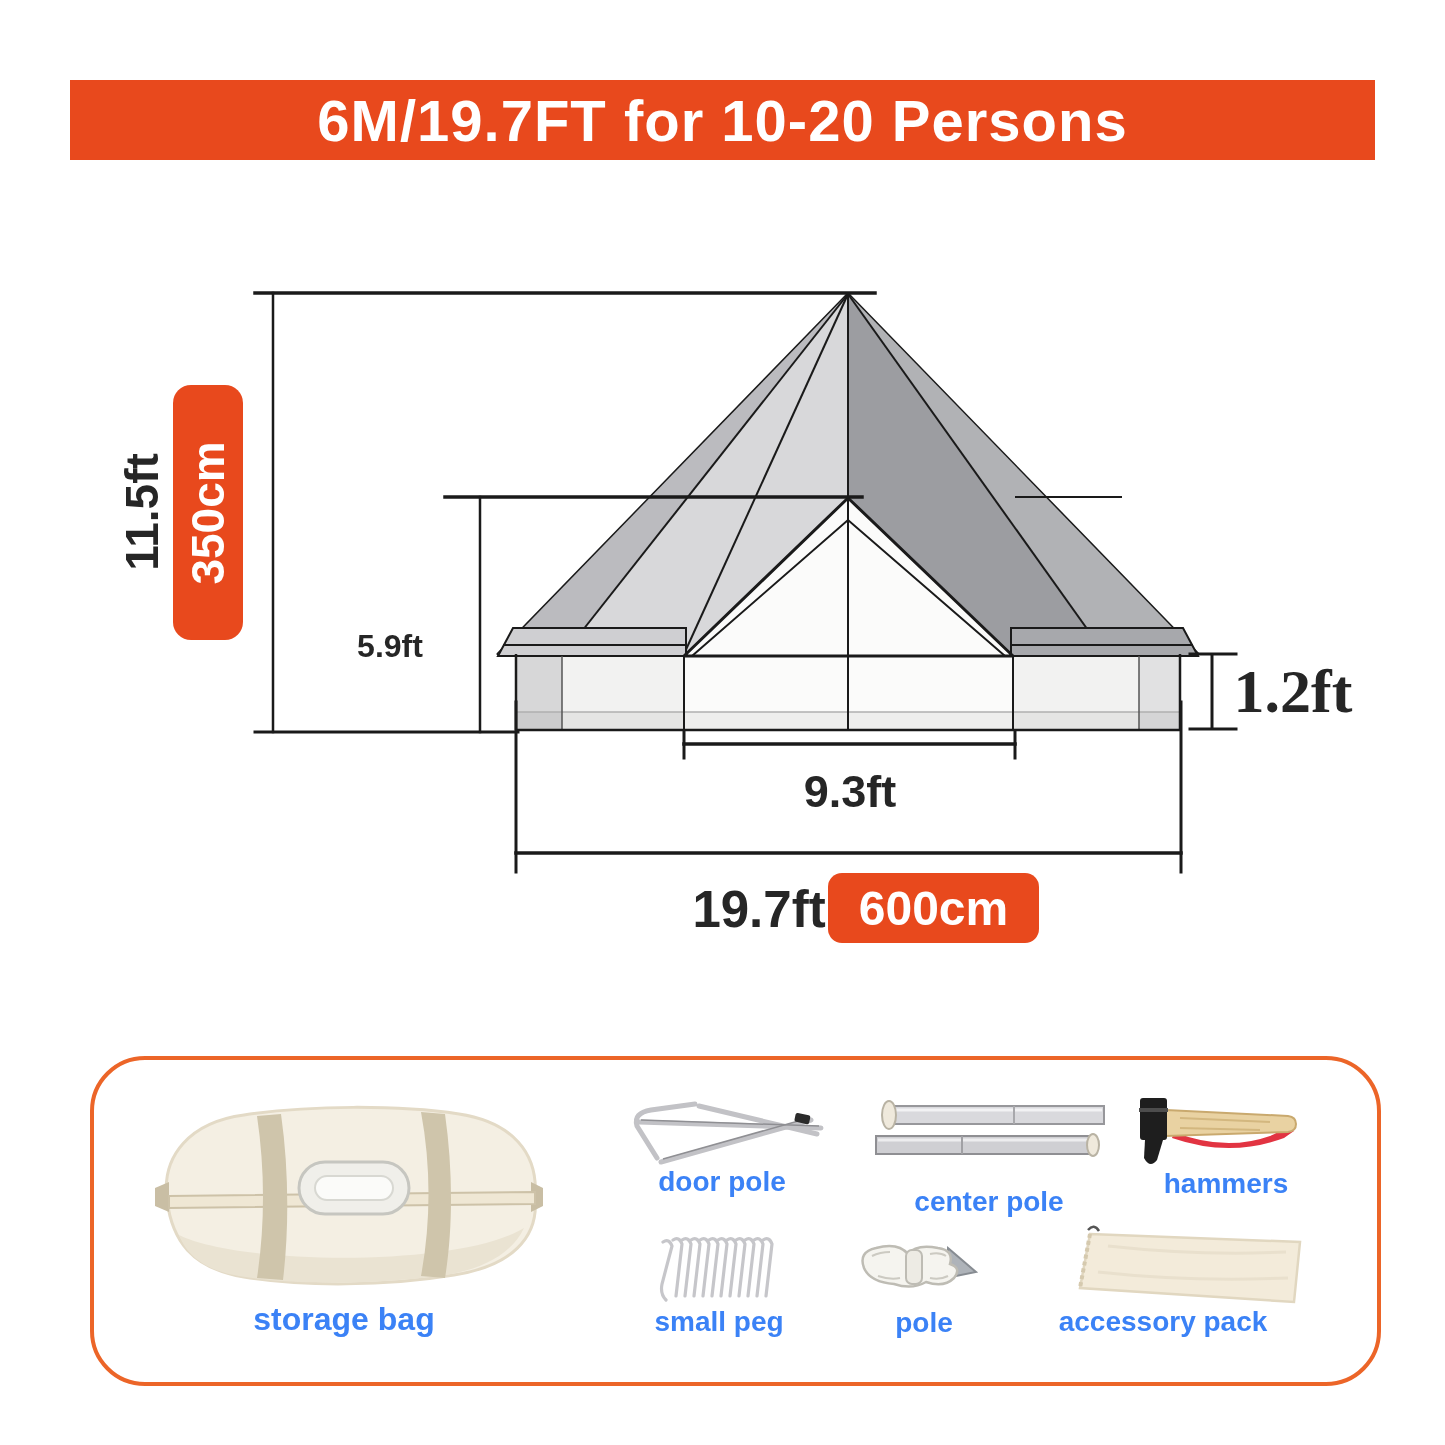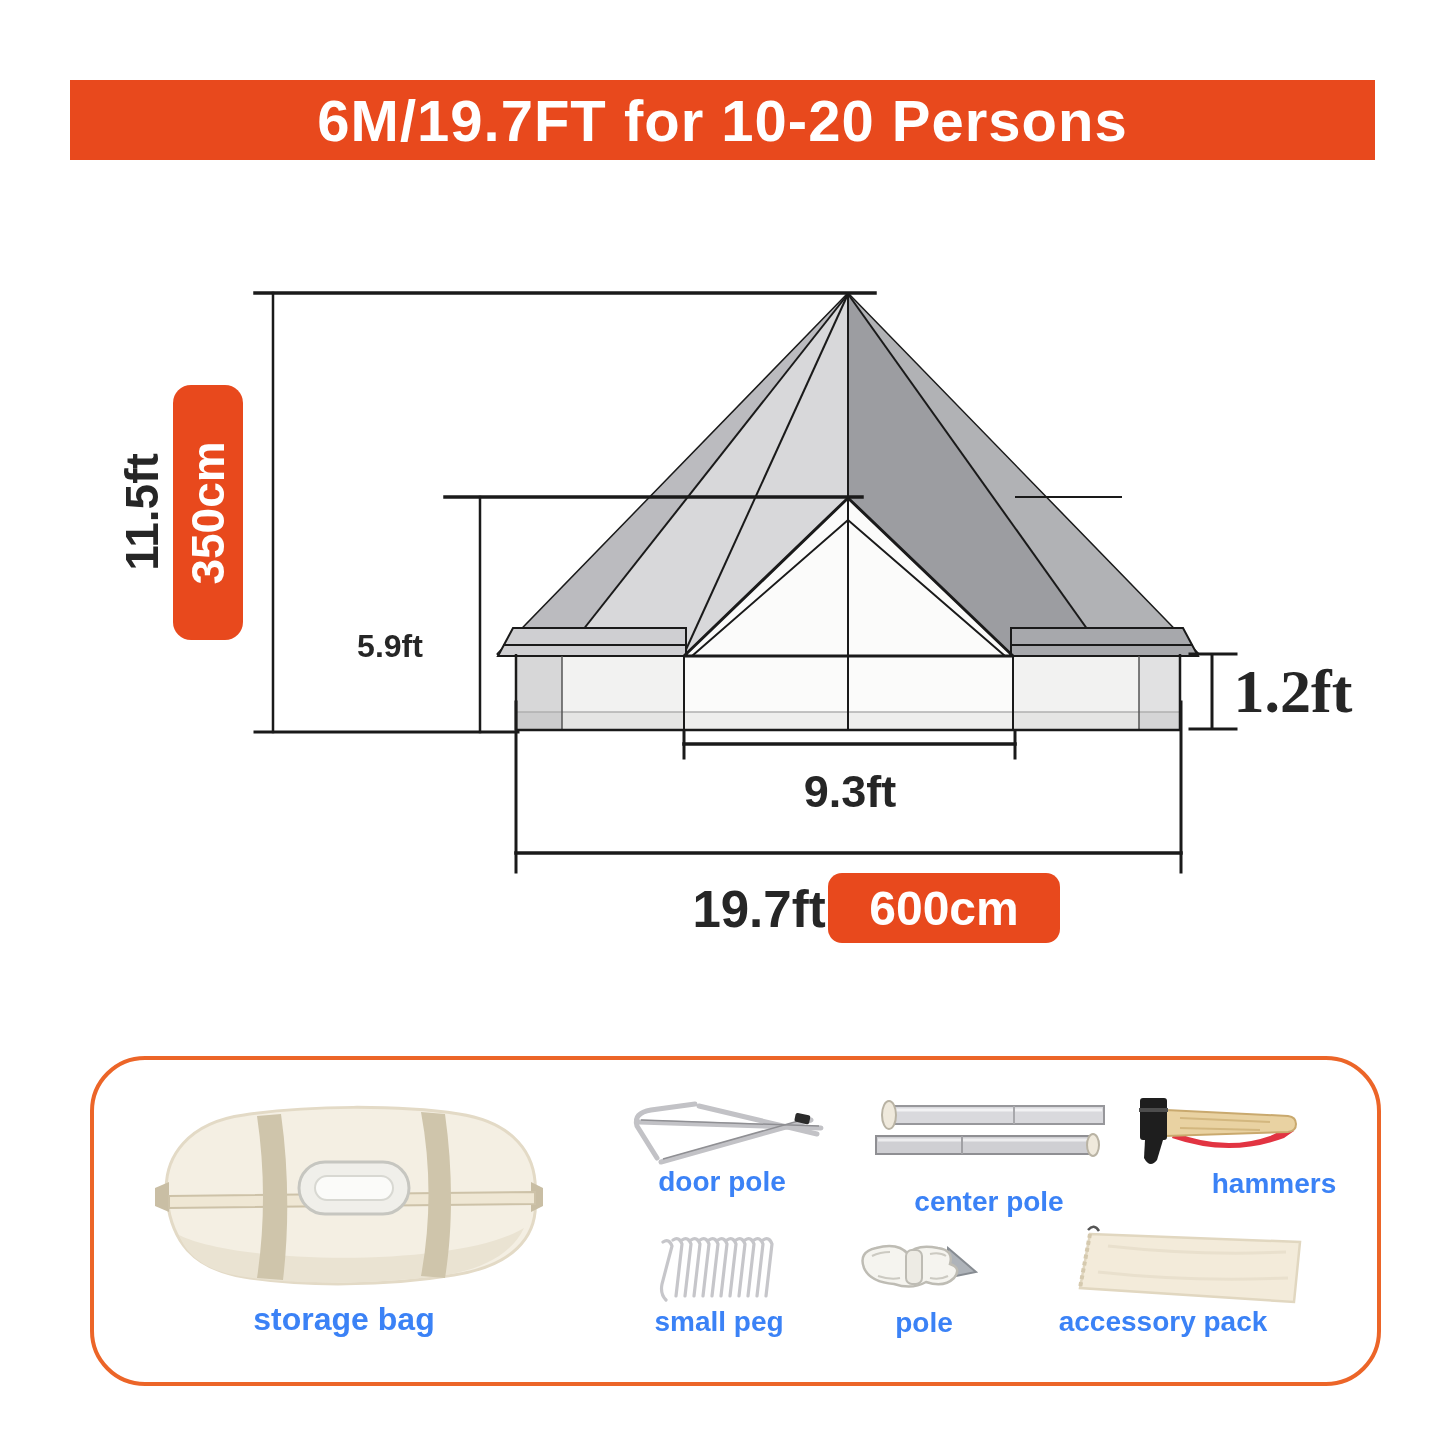--- a/index.html
+++ b/index.html
@@ -8,21 +8,21 @@
   .abs{position:absolute;}
   #banner{left:70px;top:80px;width:1305px;height:80px;background:#E8491D;
           display:flex;align-items:center;justify-content:center;}
   #banner .txt{color:#ffffff;font-size:58px;font-weight:700;letter-spacing:1px;}
   svg.diagram{left:0;top:0;width:1445px;height:1445px;pointer-events:none;}
   .dimlabel{color:#262626;font-weight:700;transform:translate(-50%,-50%);white-space:nowrap;}
   .rot{transform:translate(-50%,-50%) rotate(-90deg);}
   .badge-v{left:173px;top:385px;width:70px;height:255px;background:#E8491D;border-radius:18px;
            display:flex;align-items:center;justify-content:center;}
   .badge-v .txt{color:#fff;font-size:46px;font-weight:700;transform:rotate(-90deg);white-space:nowrap;}
-  .badge-h{left:828px;top:873px;width:232px;height:70px;background:#E8491D;border-radius:14px;
+  .badge-h{left:828px;top:873px;width:211px;height:70px;background:#E8491D;border-radius:14px;
            display:flex;align-items:center;justify-content:center;}
   .badge-h .txt{color:#fff;font-size:48px;font-weight:700;}
   #panel{left:90px;top:1056px;width:1283px;height:322px;background:#ffffff;
          border:4px solid #EC6528;border-radius:55px;}
   .itemlabel{color:#3b82f6;font-weight:700;font-size:28px;transform:translate(-50%,-50%);white-space:nowrap;}
   #storage-label{font-size:32px;}
 </style>
 </head>
 <body>
 
@@ -142,21 +142,21 @@
     <div class="abs itemlabel" style="left:895px;top:122px;margin-top:20px;">center pole</div>
 
     <svg class="abs" style="left:1026px;top:34px;" width="196" height="78" viewBox="0 0 196 78">
       <path d="M52,44 Q110,64 164,44 L174,37 L167,31 Q160,38 150,42 Q105,58 54,38 Z" fill="#E23442"></path>
       <path d="M46,16 L168,22 Q176,23 176,30 Q176,37 168,38 L46,42 Z" fill="#E9D2A2" stroke="#C9A96E" stroke-width="2"></path>
       <path d="M60,24 L150,28 M60,34 L140,36" stroke="#D3B77F" stroke-width="2" fill="none"></path>
       <rect x="20" y="4" width="27" height="42" rx="3" fill="#1E1E1E"></rect>
       <path d="M25,46 L43,46 L37,66 Q30,75 24,64 Z" fill="#1E1E1E"></path>
       <rect x="19" y="14" width="29" height="4" fill="#4d4d4d"></rect>
     </svg>
-    <div class="abs itemlabel" style="left:1132px;top:124px;margin-left:48px;">hammers</div>
+    <div class="abs itemlabel" style="left:1132px;top:124px;">hammers</div>
 
     <svg class="abs" style="left:558px;top:172px;" width="134" height="72" viewBox="0 0 134 72">
       <g stroke="#C6C6CA" stroke-width="3.2" fill="none" stroke-linecap="round">
         <path d="M14,68 Q8,62 10,52 L20,14 Q17,6 11,10"></path>
         <path d="M24,64 L30,12 Q27,4 21,8"></path>
         <path d="M33,64 L39,12 Q36,4 30,8"></path>
         <path d="M42,64 L48,12 Q45,4 39,8"></path>
         <path d="M51,64 L57,12 Q54,4 48,8"></path>
         <path d="M60,64 L66,12 Q63,4 57,8"></path>
         <path d="M69,64 L75,12 Q72,4 66,8"></path>

